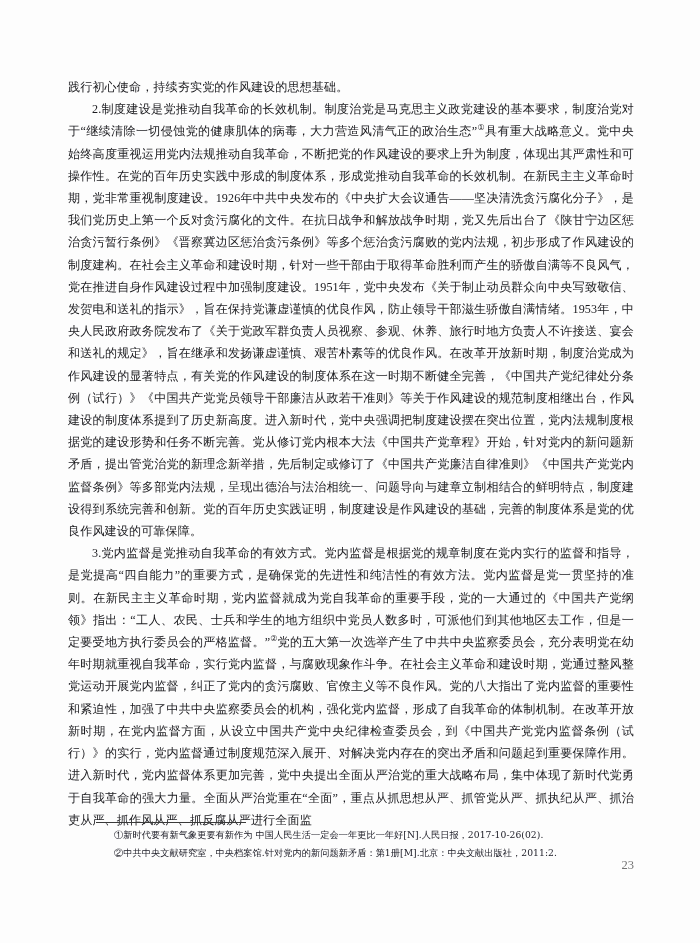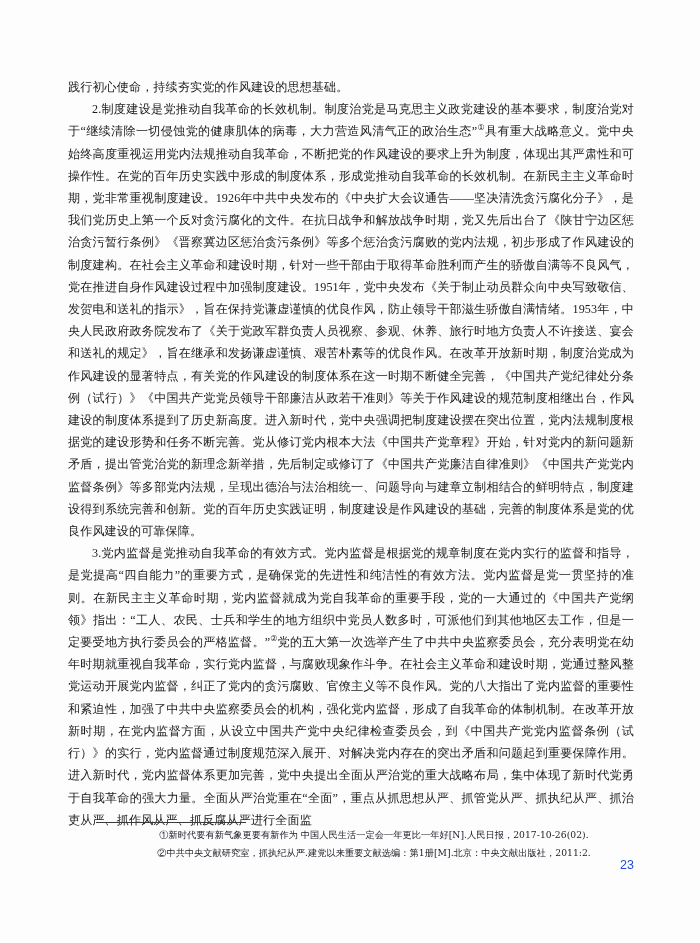--- a/index.html
+++ b/index.html
@@ -54,43 +54,42 @@
     border-top: 1px solid #3a3a3a;
     margin: 0 0 4px 28px;
   }
   .fn-line {
     margin: 0 0 2px 46px;
     font-size: 9.2px;
     line-height: 16px;
     color: #20202a;
     letter-spacing: 0.05px;
     white-space: nowrap;
-    text-align: center;
   }
   .page-number {
     position: absolute;
     right: 66px;
     top: 858px;
     font-size: 12.5px;
-    color: #1d4ed8;
-    font-family: Liberation Sans, sans-serif;
+    color: #737373;
+    font-family: Liberation Serif, serif;
   }
 </style>
 </head>
 <body>
 
 <div class="page">
 
   <div class="text-block">
     <p class="para" id="p0">践行初心使命，持续夯实党的作风建设的思想基础。</p>
     <p class="para indent" id="p1">2.制度建设是党推动自我革命的长效机制。制度治党是马克思主义政党建设的基本要求，制度治党对于“继续清除一切侵蚀党的健康肌体的病毒，大力营造风清气正的政治生态”<sup class="fn">①</sup>具有重大战略意义。党中央始终高度重视运用党内法规推动自我革命，不断把党的作风建设的要求上升为制度，体现出其严肃性和可操作性。在党的百年历史实践中形成的制度体系，形成党推动自我革命的长效机制。在新民主主义革命时期，党非常重视制度建设。1926年中共中央发布的《中央扩大会议通告——坚决清洗贪污腐化分子》，是我们党历史上第一个反对贪污腐化的文件。在抗日战争和解放战争时期，党又先后出台了《陕甘宁边区惩治贪污暂行条例》《晋察冀边区惩治贪污条例》等多个惩治贪污腐败的党内法规，初步形成了作风建设的制度建构。在社会主义革命和建设时期，针对一些干部由于取得革命胜利而产生的骄傲自满等不良风气，党在推进自身作风建设过程中加强制度建设。1951年，党中央发布《关于制止动员群众向中央写致敬信、发贺电和送礼的指示》，旨在保持党谦虚谨慎的优良作风，防止领导干部滋生骄傲自满情绪。1953年，中央人民政府政务院发布了《关于党政军群负责人员视察、参观、休养、旅行时地方负责人不许接送、宴会和送礼的规定》，旨在继承和发扬谦虚谨慎、艰苦朴素等的优良作风。在改革开放新时期，制度治党成为作风建设的显著特点，有关党的作风建设的制度体系在这一时期不断健全完善，《中国共产党纪律处分条例（试行）》《中国共产党党员领导干部廉洁从政若干准则》等关于作风建设的规范制度相继出台，作风建设的制度体系提到了历史新高度。进入新时代，党中央强调把制度建设摆在突出位置，党内法规制度根据党的建设形势和任务不断完善。党从修订党内根本大法《中国共产党章程》开始，针对党内的新问题新矛盾，提出管党治党的新理念新举措，先后制定或修订了《中国共产党廉洁自律准则》《中国共产党党内监督条例》等多部党内法规，呈现出德治与法治相统一、问题导向与建章立制相结合的鲜明特点，制度建设得到系统完善和创新。党的百年历史实践证明，制度建设是作风建设的基础，完善的制度体系是党的优良作风建设的可靠保障。</p>
     <p class="para indent" id="p2">3.党内监督是党推动自我革命的有效方式。党内监督是根据党的规章制度在党内实行的监督和指导，是党提高“四自能力”的重要方式，是确保党的先进性和纯洁性的有效方法。党内监督是党一贯坚持的准则。在新民主主义革命时期，党内监督就成为党自我革命的重要手段，党的一大通过的《中国共产党纲领》指出：“工人、农民、士兵和学生的地方组织中党员人数多时，可派他们到其他地区去工作，但是一定要受地方执行委员会的严格监督。”<sup class="fn">②</sup>党的五大第一次选举产生了中共中央监察委员会，充分表明党在幼年时期就重视自我革命，实行党内监督，与腐败现象作斗争。在社会主义革命和建设时期，党通过整风整党运动开展党内监督，纠正了党内的贪污腐败、官僚主义等不良作风。党的八大指出了党内监督的重要性和紧迫性，加强了中共中央监察委员会的机构，强化党内监督，形成了自我革命的体制机制。在改革开放新时期，在党内监督方面，从设立中国共产党中央纪律检查委员会，到《中国共产党党内监督条例（试行）》的实行，党内监督通过制度规范深入展开、对解决党内存在的突出矛盾和问题起到重要保障作用。进入新时代，党内监督体系更加完善，党中央提出全面从严治党的重大战略布局，集中体现了新时代党勇于自我革命的强大力量。全面从严治党重在“全面”，重点从抓思想从严、抓管党从严、抓执纪从严、抓治吏从严、抓作风从严、抓反腐从严进行全面监</p>
   </div>
 
   <div class="footnotes">
     <div class="fn-rule"></div>
     <div class="fn-line" id="fn0"><span>①</span><span>新时代要有新气象更要有新作为  中国人民生活一定会一年更比一年好[N].人民日报，2017-10-26(02).</span></div>
-    <div class="fn-line" id="fn1"><span>②</span><span>中共中央文献研究室，抓执纪从严.建党以来重要文献选编：第1册[M].北京：中央文献出版社，2011:2.</span></div>
+    <div class="fn-line" id="fn1"><span>②</span><span>中共中央文献研究室，中央档案馆.针对党内的新问题新矛盾：第1册[M].北京：中央文献出版社，2011:2.</span></div>
   </div>
 
   <div class="page-number">23</div>
 
 </div>
 
 </body></html>

